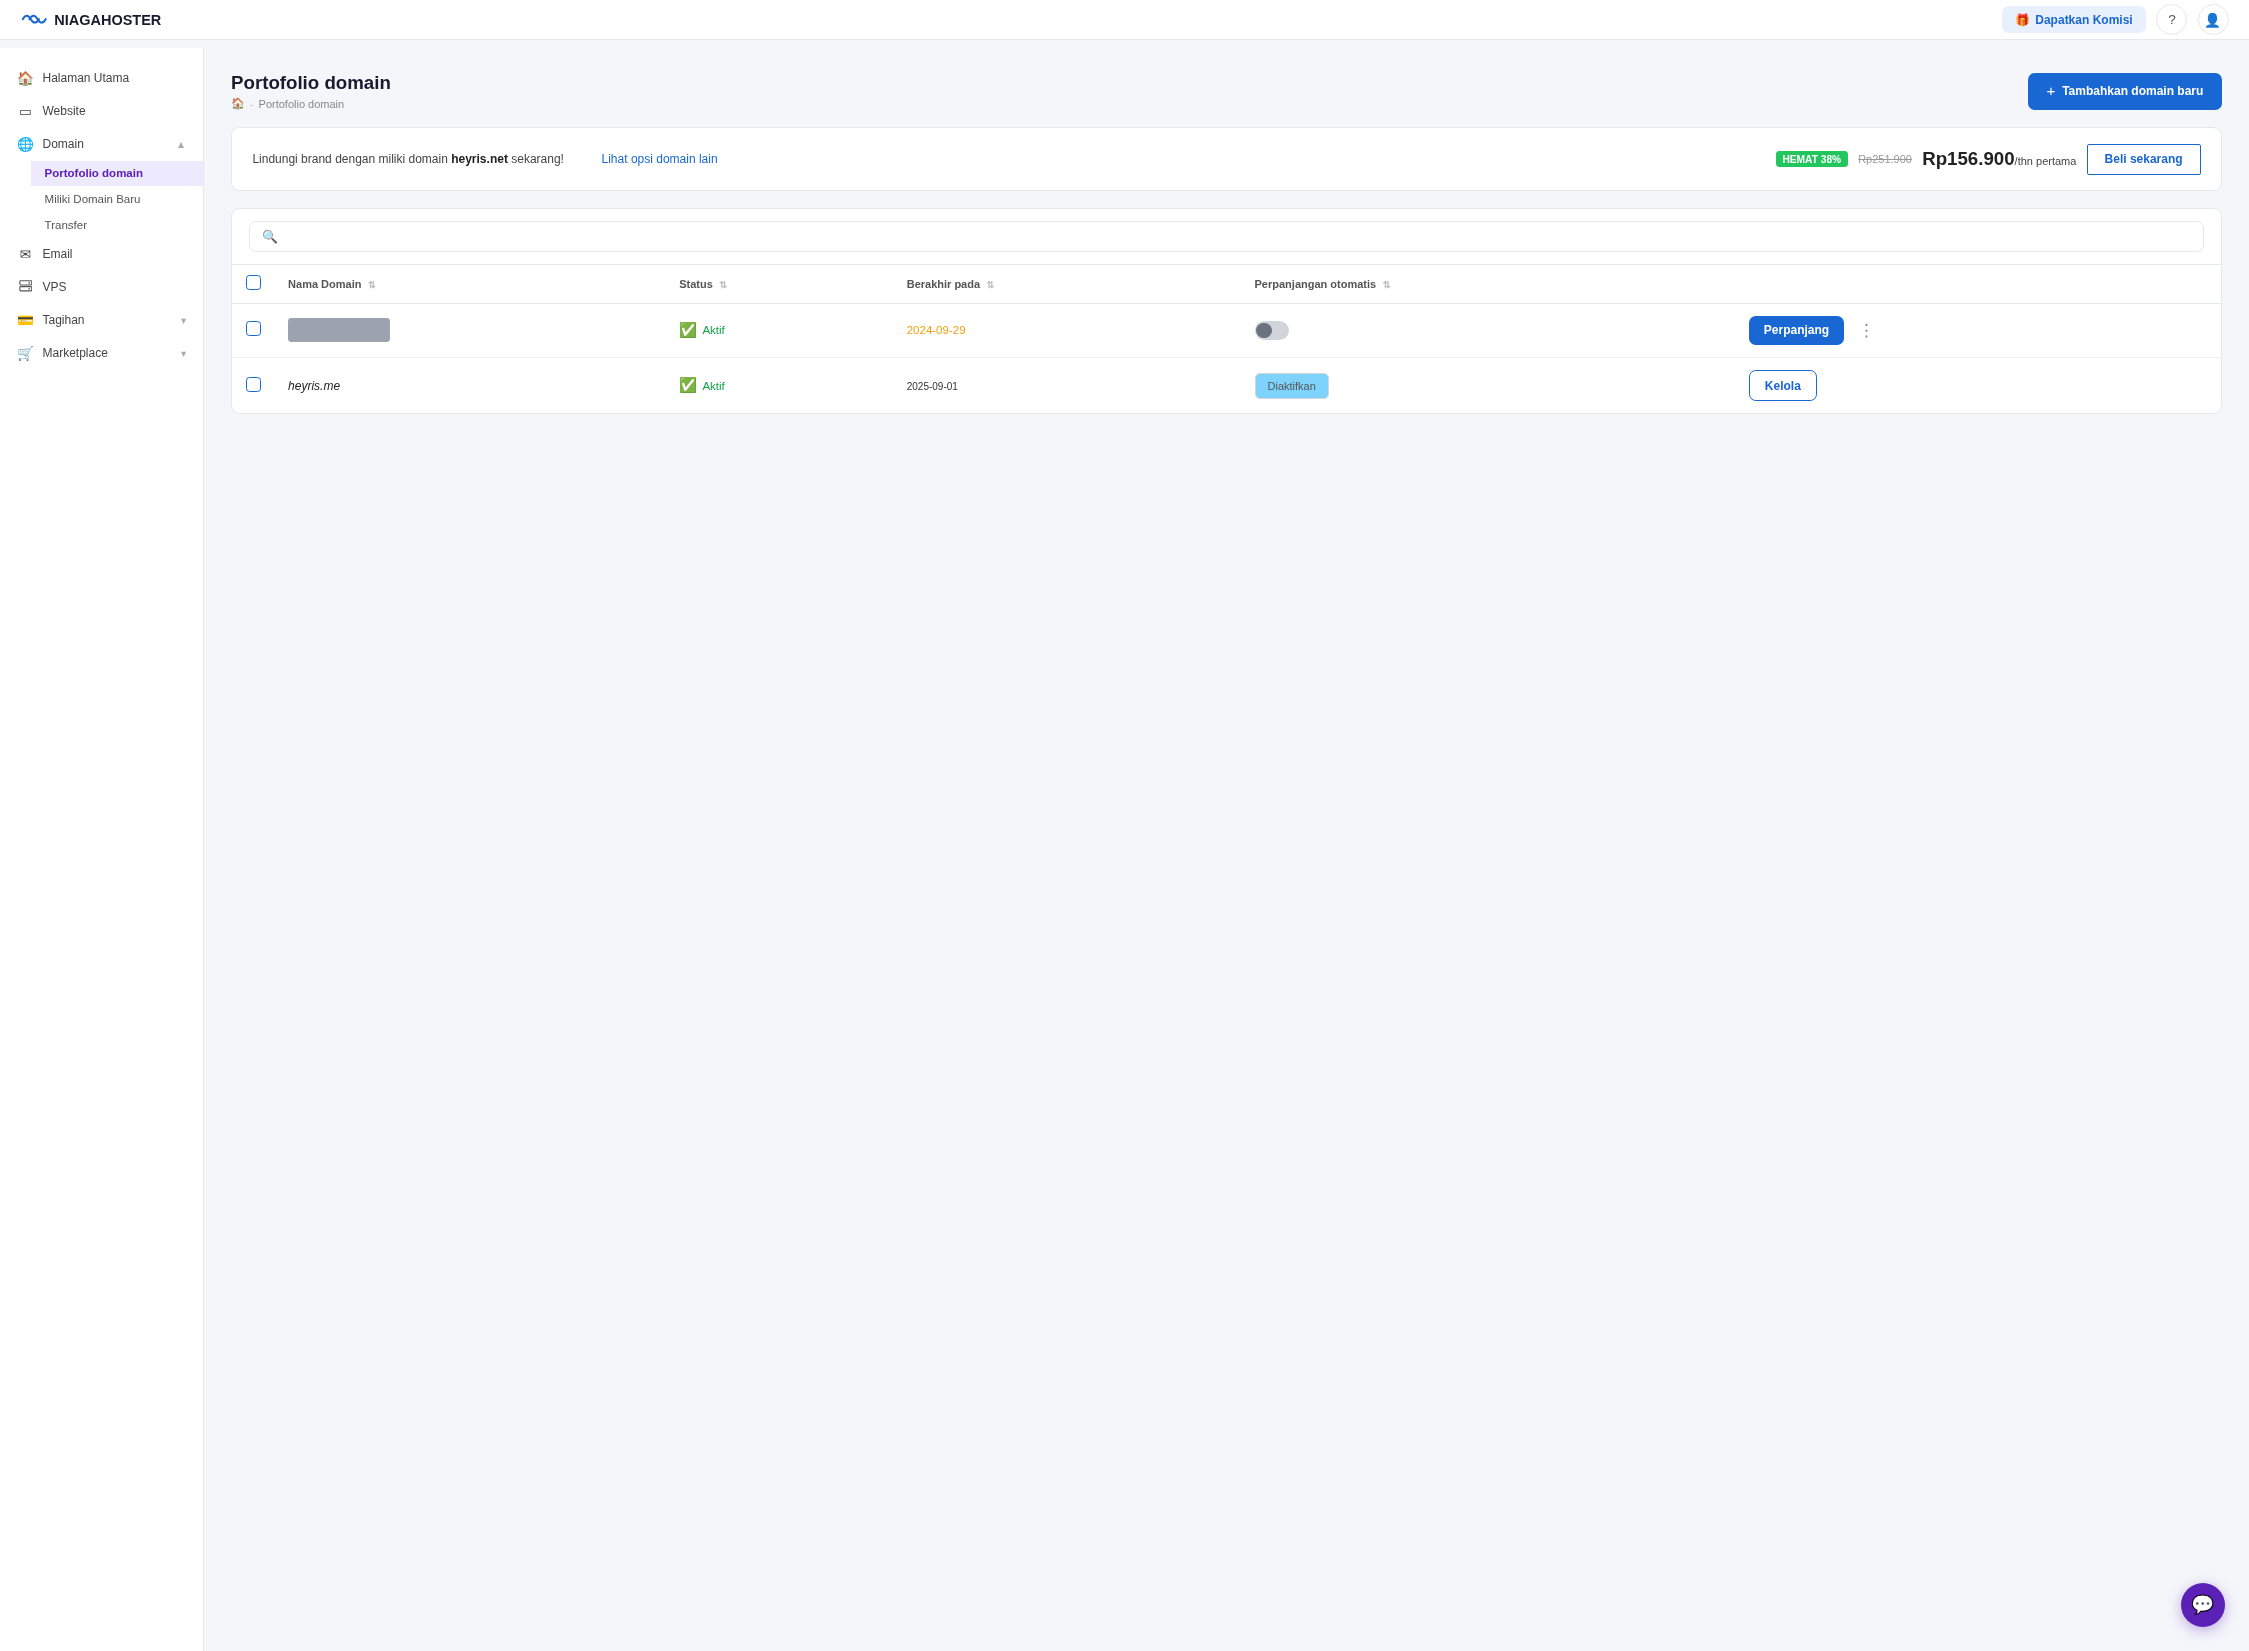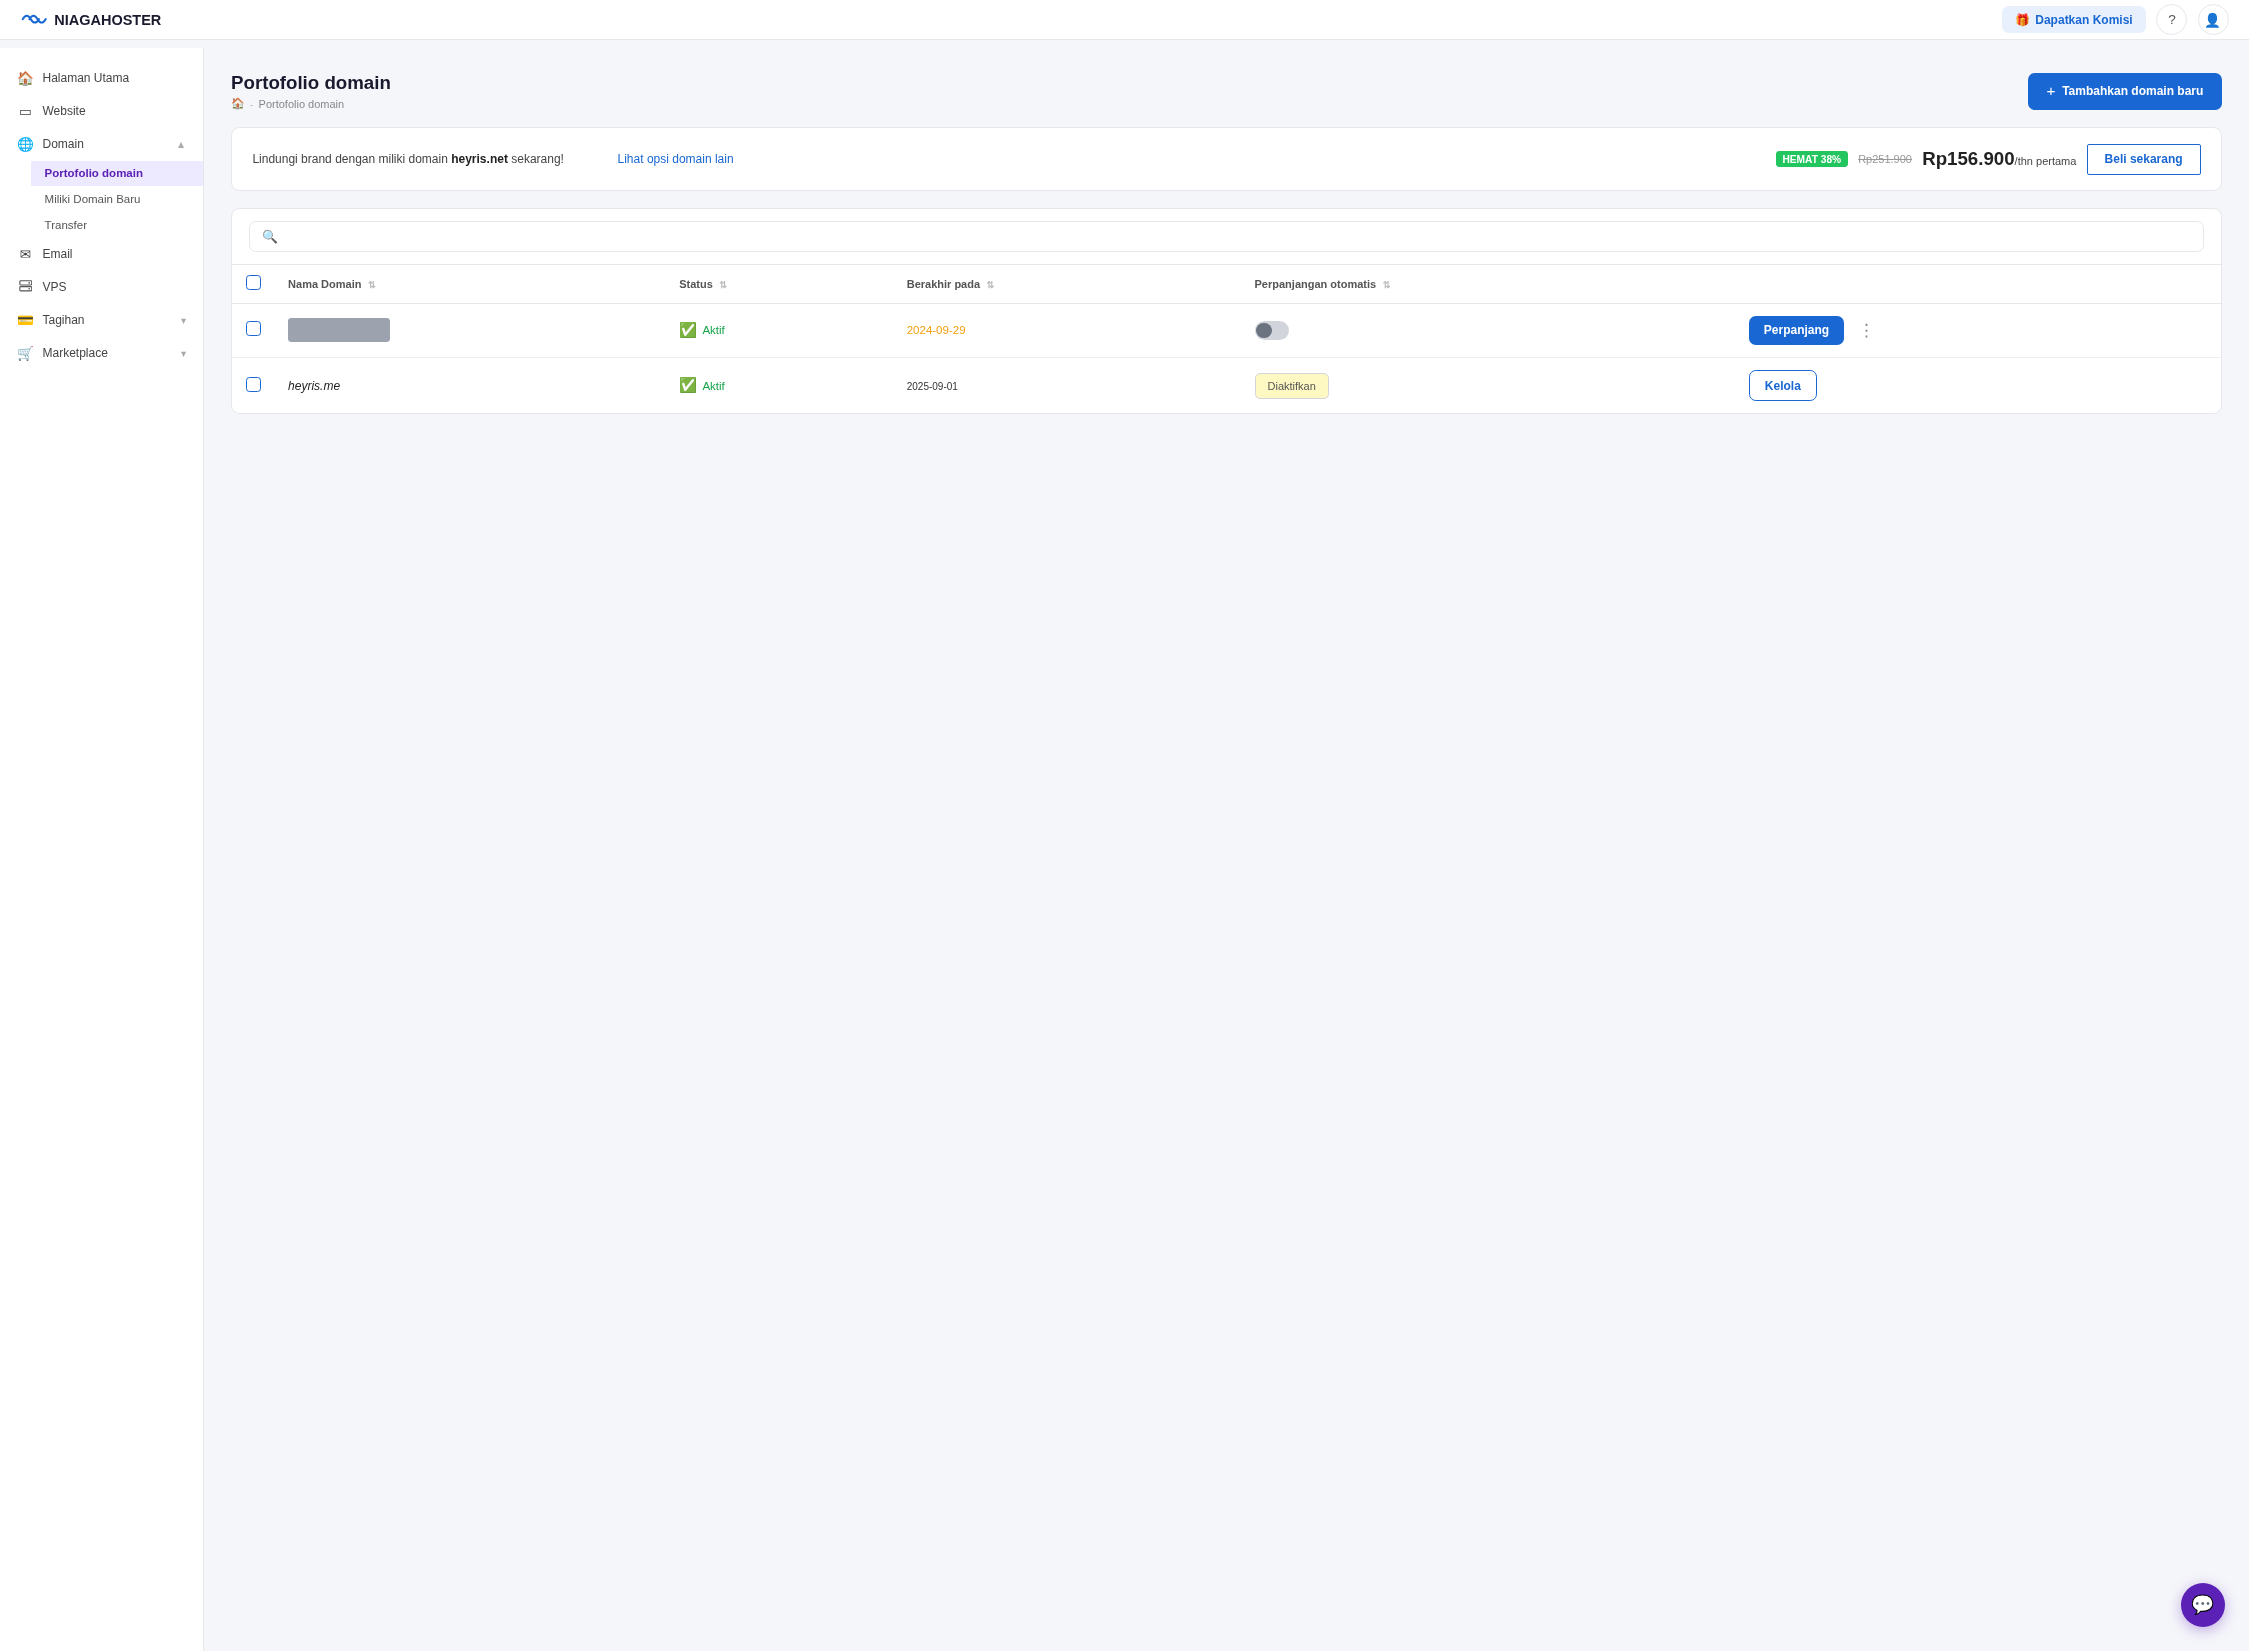--- a/index.html
+++ b/index.html
@@ -121,21 +121,21 @@
     }
     .btn-perpanjang {
       background: #1967d2; color: #fff; border: none; border-radius: 6.8px;
       padding: 7.7px 15.3px; font-size: 12px; font-weight: 600; cursor: pointer;
     }
     .btn-kelola {
       background: #fff; color: #1967d2; border: 1.3px solid #1967d2;
       border-radius: 6.8px; padding: 7.7px 15.3px; font-size: 12px; font-weight: 600; cursor: pointer;
     }
     .btn-diaktifkan {
-      background: #fef9c3; color: #555; border: 0.9px solid #d1d5db;
+      background: #7dd3fc; color: #555; border: 0.9px solid #d1d5db;
       border-radius: 5.1px; padding: 6px 12px; font-size: 11px; cursor: default; text-align: right;
     }
     .three-dots { font-size: 17px; color: #888; cursor: pointer; padding: 3.4px 6.8px; }
 
     
     .chat-btn {
       position: fixed; bottom: 24px; right: 24px;
       width: 44px; height: 44px; border-radius: 50%;
       background: #5b21b6; color: #fff; display: flex; align-items: center; justify-content: center;
       font-size: 18.7px; cursor: pointer; box-shadow: 0 3.4px 13.6px rgba(91,33,182,0.35);
@@ -243,21 +243,21 @@
           <span>Portofolio domain</span>
         </div>
       </div>
       <button class="btn-add-domain">
         <span style="font-size:15.3px;font-weight:300;">+</span>
         <span>Tambahkan domain baru</span>
       </button>
     </div>
 
     <div class="promo-banner">
-      <div style="display:flex;align-items:center;gap:16px;flex-wrap:wrap;">
+      <div style="display:flex;align-items:center;gap:0;flex-wrap:wrap;">
         <span class="promo-text">
           <span>Lindungi brand dengan miliki domain </span><b>heyris.net</b><span> sekarang!</span>
         </span>
         <a class="promo-link">Lihat opsi domain lain</a>
       </div>
       <div class="promo-right">
         <span class="badge-hemat">HEMAT 38%</span>
         <span class="promo-price-old">Rp251.900</span>
         <span>
           <span class="promo-price-new">Rp156.900</span><span class="promo-price-per">/thn pertama</span>

